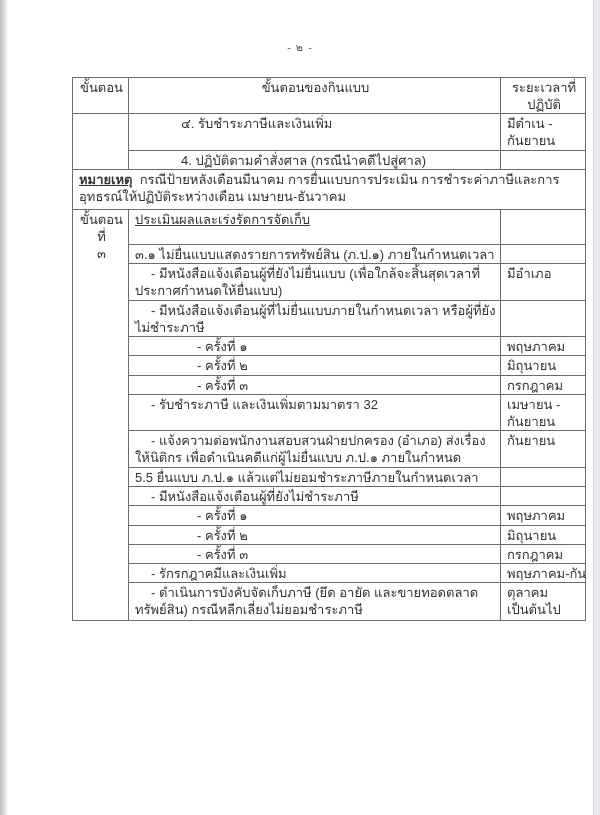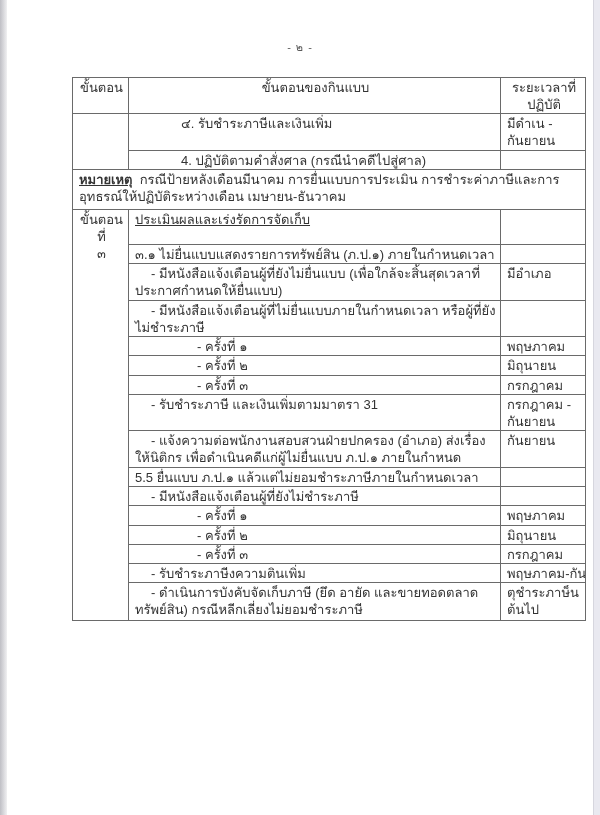--- a/index.html
+++ b/index.html
@@ -111,22 +111,22 @@
     </tr>
     <tr style="height:18px">
       <td class="ind2">- ครั้งที่ ๒</td>
       <td class="period">มิถุนายน</td>
     </tr>
     <tr style="height:18px">
       <td class="ind2">- ครั้งที่ ๓</td>
       <td class="period">กรกฎาคม</td>
     </tr>
     <tr style="height:36px">
-      <td class="ind1">- รับชำระภาษี และเงินเพิ่มตามมาตรา 31</td>
-      <td class="period">กรกฎาคม -
+      <td class="ind1">- รับชำระภาษี และเงินเพิ่มตามมาตรา 32</td>
+      <td class="period">เมษายน -
 กันยายน</td>
     </tr>
     <tr style="height:37px">
       <td class="ind1">- แจ้งความต่อพนักงานสอบสวนฝ่ายปกครอง (อำเภอ)  ส่งเรื่องให้นิติกร เพื่อดำเนินคดีแก่ผู้ไม่ยื่นแบบ ภ.ป.๑ ภายในกำหนด</td>
       <td class="period">กันยายน</td>
     </tr>
     <tr style="height:17px">
       <td>5.5 ยื่นแบบ ภ.ป.๑ แล้วแต่ไม่ยอมชำระภาษีภายในกำหนดเวลา</td>
       <td class="period"></td>
     </tr>
@@ -140,22 +140,22 @@
     </tr>
     <tr style="height:18px">
       <td class="ind2">- ครั้งที่ ๒</td>
       <td class="period">มิถุนายน</td>
     </tr>
     <tr style="height:18px">
       <td class="ind2">- ครั้งที่ ๓</td>
       <td class="period">กรกฎาคม</td>
     </tr>
     <tr style="height:18px">
-      <td class="ind1">- รับชำระภาษีงความตินเพิ่ม</td>
+      <td class="ind1">- รักรกฎาคมีและเงินเพิ่ม</td>
       <td class="period-sm">พฤษภาคม-กันยายน</td>
     </tr>
     <tr style="height:38px">
       <td class="ind1">- ดำเนินการบังคับจัดเก็บภาษี (ยึด อายัด และขายทอดตลาดทรัพย์สิน) กรณีหลีกเลี่ยงไม่ยอมชำระภาษี</td>
-      <td class="period">ตุชำระภาษ็นต้นไป</td>
+      <td class="period">ตุลาคมเป็นต้นไป</td>
     </tr>
   </tbody>
     </table>
 </div>
 
 </body></html>

